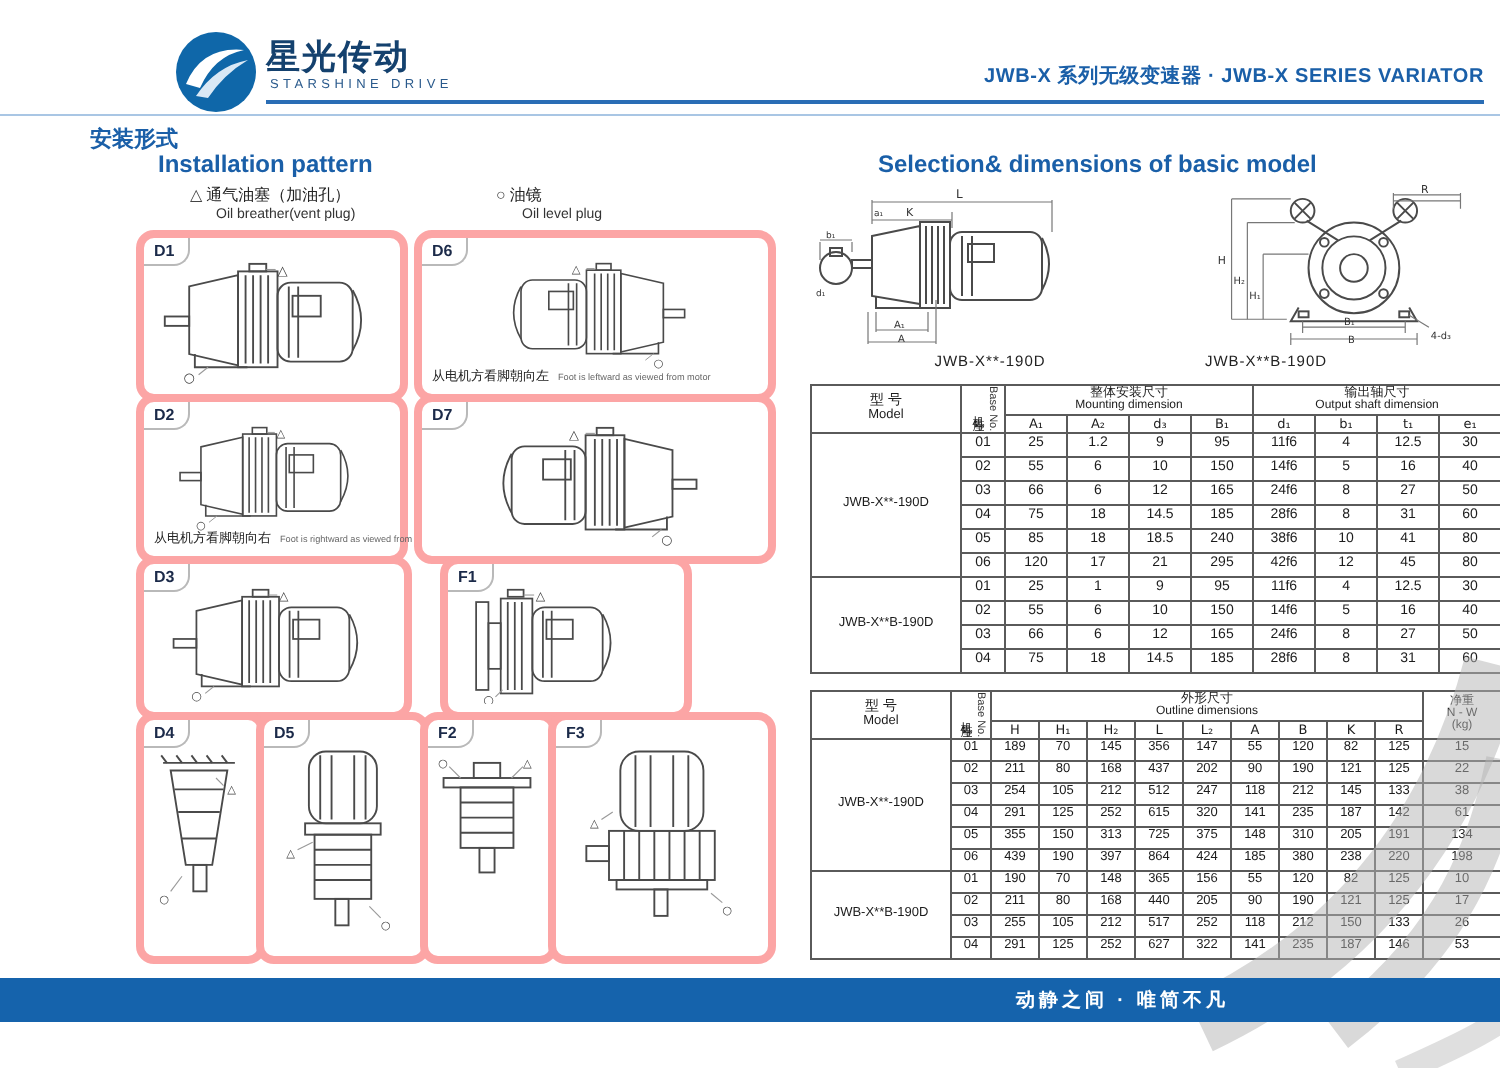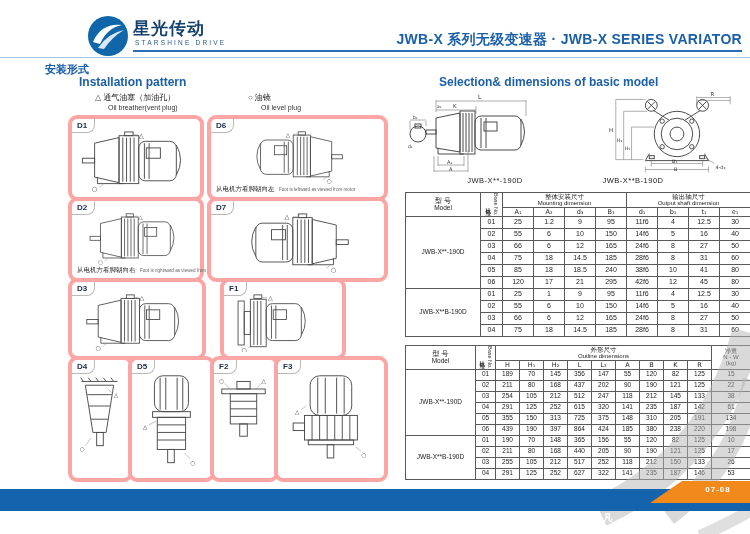--- a/index.html
+++ b/index.html
@@ -2,21 +2,21 @@
 <html><head>
 <meta charset="utf-8">
 <style>
   html,body{margin:0;padding:0;background:#e9e9e9;}
   #page{position:relative;width:750px;height:534px;background:#fff;overflow:hidden;
         font-family:"Liberation Sans",sans-serif;color:#222;}
   .abs{position:absolute;}
   
   .logo-cn{left:133px;top:17px;font-size:17px;font-weight:bold;color:#14416e;letter-spacing:1px;}
   .logo-en{left:135px;top:39px;font-size:6.5px;color:#2a5a8c;letter-spacing:2.2px;}
-  .series-title{right:8px;top:31px;font-size:14px;font-weight:bold;color:#1a5fa8;letter-spacing:.3px;}
+  .series-title{right:8px;top:31px;font-size:10px;font-weight:bold;color:#1a5fa8;letter-spacing:.3px;}
   .rule-main{left:133px;top:50px;width:609px;height:2px;background:#2a6db5;}
   .rule-sub{left:0;top:57px;width:750px;height:1px;background:#a9c6e4;}
   
   .sec-cn{font-size:11px;font-weight:bold;color:#1a5fa8;}
   .sec-en{font-size:12px;font-weight:bold;color:#1a5fa8;padding-left:34px;}
   
   .leg{font-size:8px;color:#222;line-height:1.4;}
   .leg .sym{font-size:8px;color:#444;margin-right:2px;}
   .leg .en{display:block;margin-left:13px;font-size:7px;color:#333;}
   
@@ -42,21 +42,21 @@
   .dimtab .grp .en{display:block;font-size:6px;}
   .dimtab .sub{font-size:6.5px;font-family:"DejaVu Sans","Liberation Sans",sans-serif;}
   .dimtab .modelcell{font-size:6.5px;}
   .basehdr{vertical-align:middle;}
   .basehdr .wrap{display:flex;justify-content:center;align-items:center;gap:1px;}
   .v-cn{writing-mode:vertical-rl;text-orientation:upright;font-size:6px;letter-spacing:1px;}
   .v-en{writing-mode:vertical-rl;font-size:5.5px;color:#333;}
   .wthdr span{display:block;font-size:6px;}
   
   .footer-bar{left:0;top:489px;width:750px;height:22px;background:#1563ac;}
-  .slogan{left:508px;top:494px;font-size:9.5px;font-weight:bold;color:#fff;letter-spacing:2px;margin-top:18px;}
+  .slogan{left:508px;top:494px;font-size:9.5px;font-weight:bold;color:#fff;letter-spacing:2px;}
   .page-tab{left:650px;top:481px;width:100px;height:22px;background:#f18a1a;
             clip-path:polygon(32% 0,100% 0,100% 100%,0 100%);}
   .page-num{position:absolute;left:38px;top:4px;width:60px;text-align:center;
             color:#fff;font-size:8px;font-weight:bold;letter-spacing:1px;}
   svg text{font-family:"DejaVu Sans","Liberation Sans",sans-serif;}
 </style>
 </head>
 <body>
 
 <div id="page">
@@ -709,17 +709,14 @@
     </div>
 
   <svg class="abs" style="left:0;top:0;pointer-events:none;" width="750" height="534">
     <path d="M600 512 C672 478 724 420 747 332" stroke="#b3b3b3" stroke-width="30" fill="none" opacity="0.5"></path>
     <path d="M668 516 C718 478 742 436 753 380" stroke="#b3b3b3" stroke-width="20" fill="none" opacity="0.5"></path>
     <path d="M700 536 C722 526 740 518 754 508" stroke="#b9b9b9" stroke-width="12" fill="none" opacity="0.45"></path>
   </svg>
 
   <div class="abs footer-bar"></div>
   <div class="abs slogan">动静之间 · 唯简不凡</div>
-  <div class="abs page-tab">
-    <div class="page-num">07-08</div>
-  </div>
 
 </div>
 
 </body></html>

